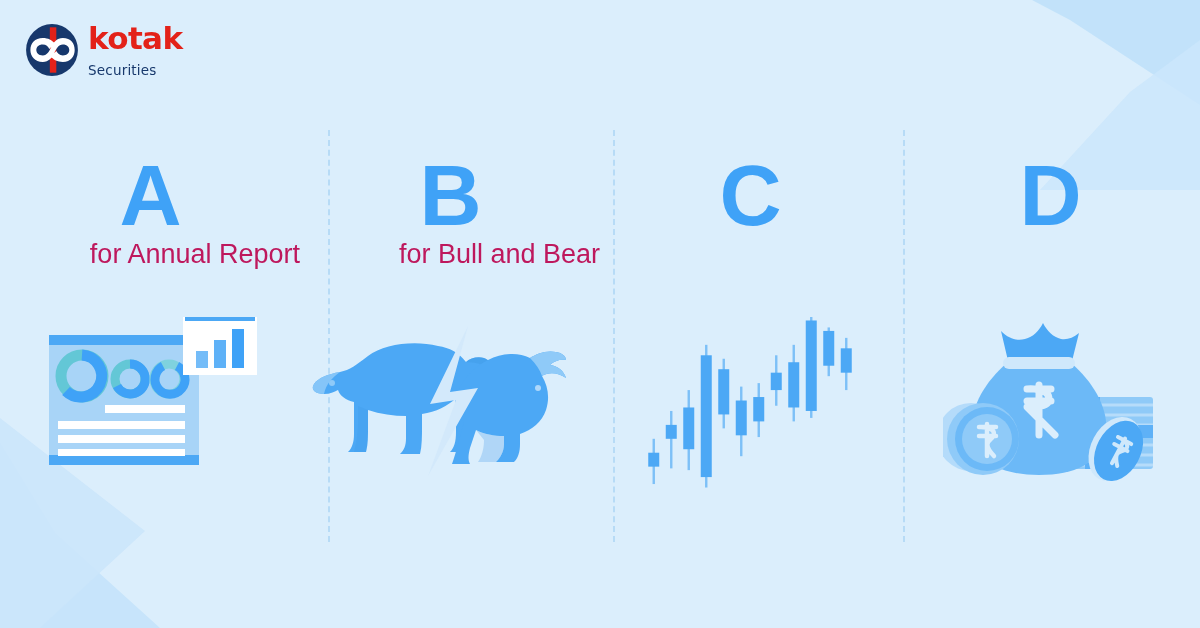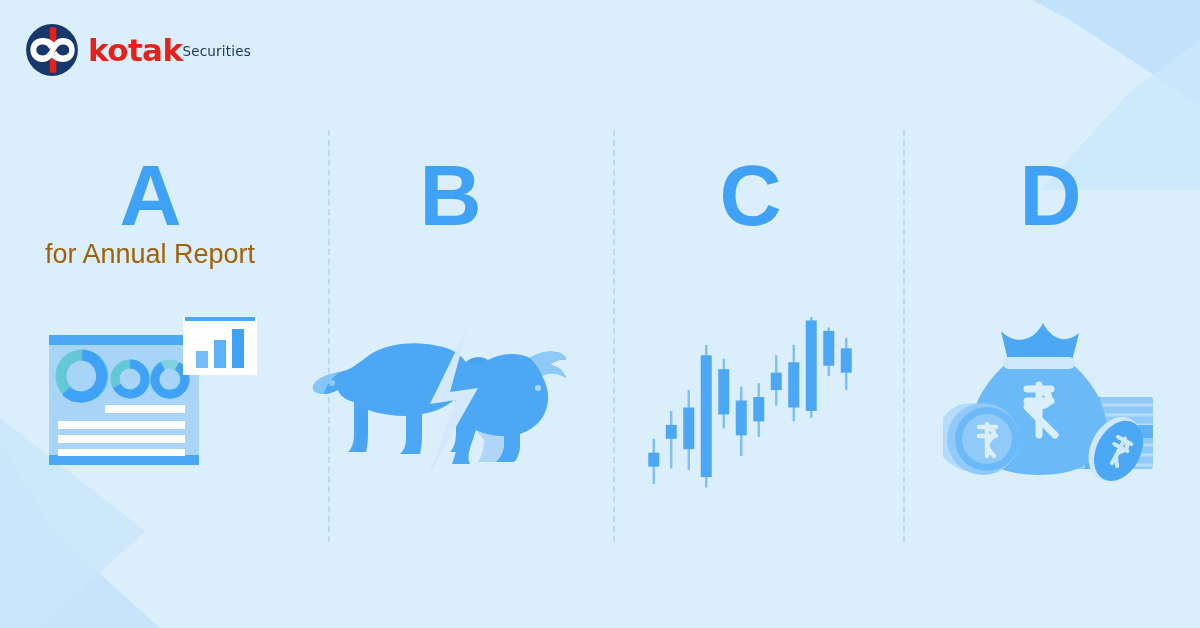--- a/index.html
+++ b/index.html
@@ -25,21 +25,21 @@
   
   #logo {
     position: absolute;
     left: 25px;
     top: 23px;
     display: flex;
     align-items: center;
     gap: 9px;
   }
   #logo-mark { width: 54px; height: 54px; display: block; }
-  #logo-words { display: flex; flex-direction: row; line-height: 1; }
+  #logo-words { display: flex; flex-direction: column; line-height: 1; }
   #logo-kotak {
     color: #e32219;
     font-size: 31px;
     font-weight: bold;
     letter-spacing: -0.6px;
     font-family: "DejaVu Sans", sans-serif;
   }
   #logo-securities {
     color: #17386c;
     font-size: 13.5px;
@@ -70,23 +70,23 @@
     font-size: 86px;
     font-weight: bold;
     color: #3fa2f7;
     line-height: 1;
     letter-spacing: -1px;
   }
   .col-caption {
     position: absolute;
     top: 240px;
     left: 0; right: 0;
-    text-align: center;
+    text-align: right;
     font-size: 27px;
-    color: #a16207;
+    color: #be185d;
     line-height: 1.1;
     white-space: nowrap;
   }
   .col-art {
     position: absolute;
     top: 296px;
     left: 0; right: 0;
     height: 210px;
     display: flex;
     align-items: center;
@@ -176,20 +176,21 @@
             <rect x="161" y="42" width="12" height="17" fill="#74bcf8"></rect>
             <rect x="179" y="31" width="12" height="28" fill="#5eb1f7"></rect>
             <rect x="197" y="20" width="12" height="39" fill="#3fa2f7"></rect>
           </g>
         </svg>
       </div>
     </div>
 
     <div class="column">
       <div class="col-letter">B</div>
+      <div class="col-caption">for Bull and Bear</div>
       <div class="col-art">
         <svg width="280" height="150" viewBox="0 0 280 150">
 
           <g>
             <path d="M128 20 C104 14 74 18 58 30 C46 39 40 44 30 46
                      C18 48 8 52 4 58 C0 64 6 68 14 68
                      C20 68 24 66 28 64 C30 70 36 74 44 76
                      L44 108 C44 116 42 122 38 126 L56 126
                      C58 118 58 110 58 100 L58 84
                      C70 88 84 90 96 90 L96 112 C96 120 94 124 90 128

